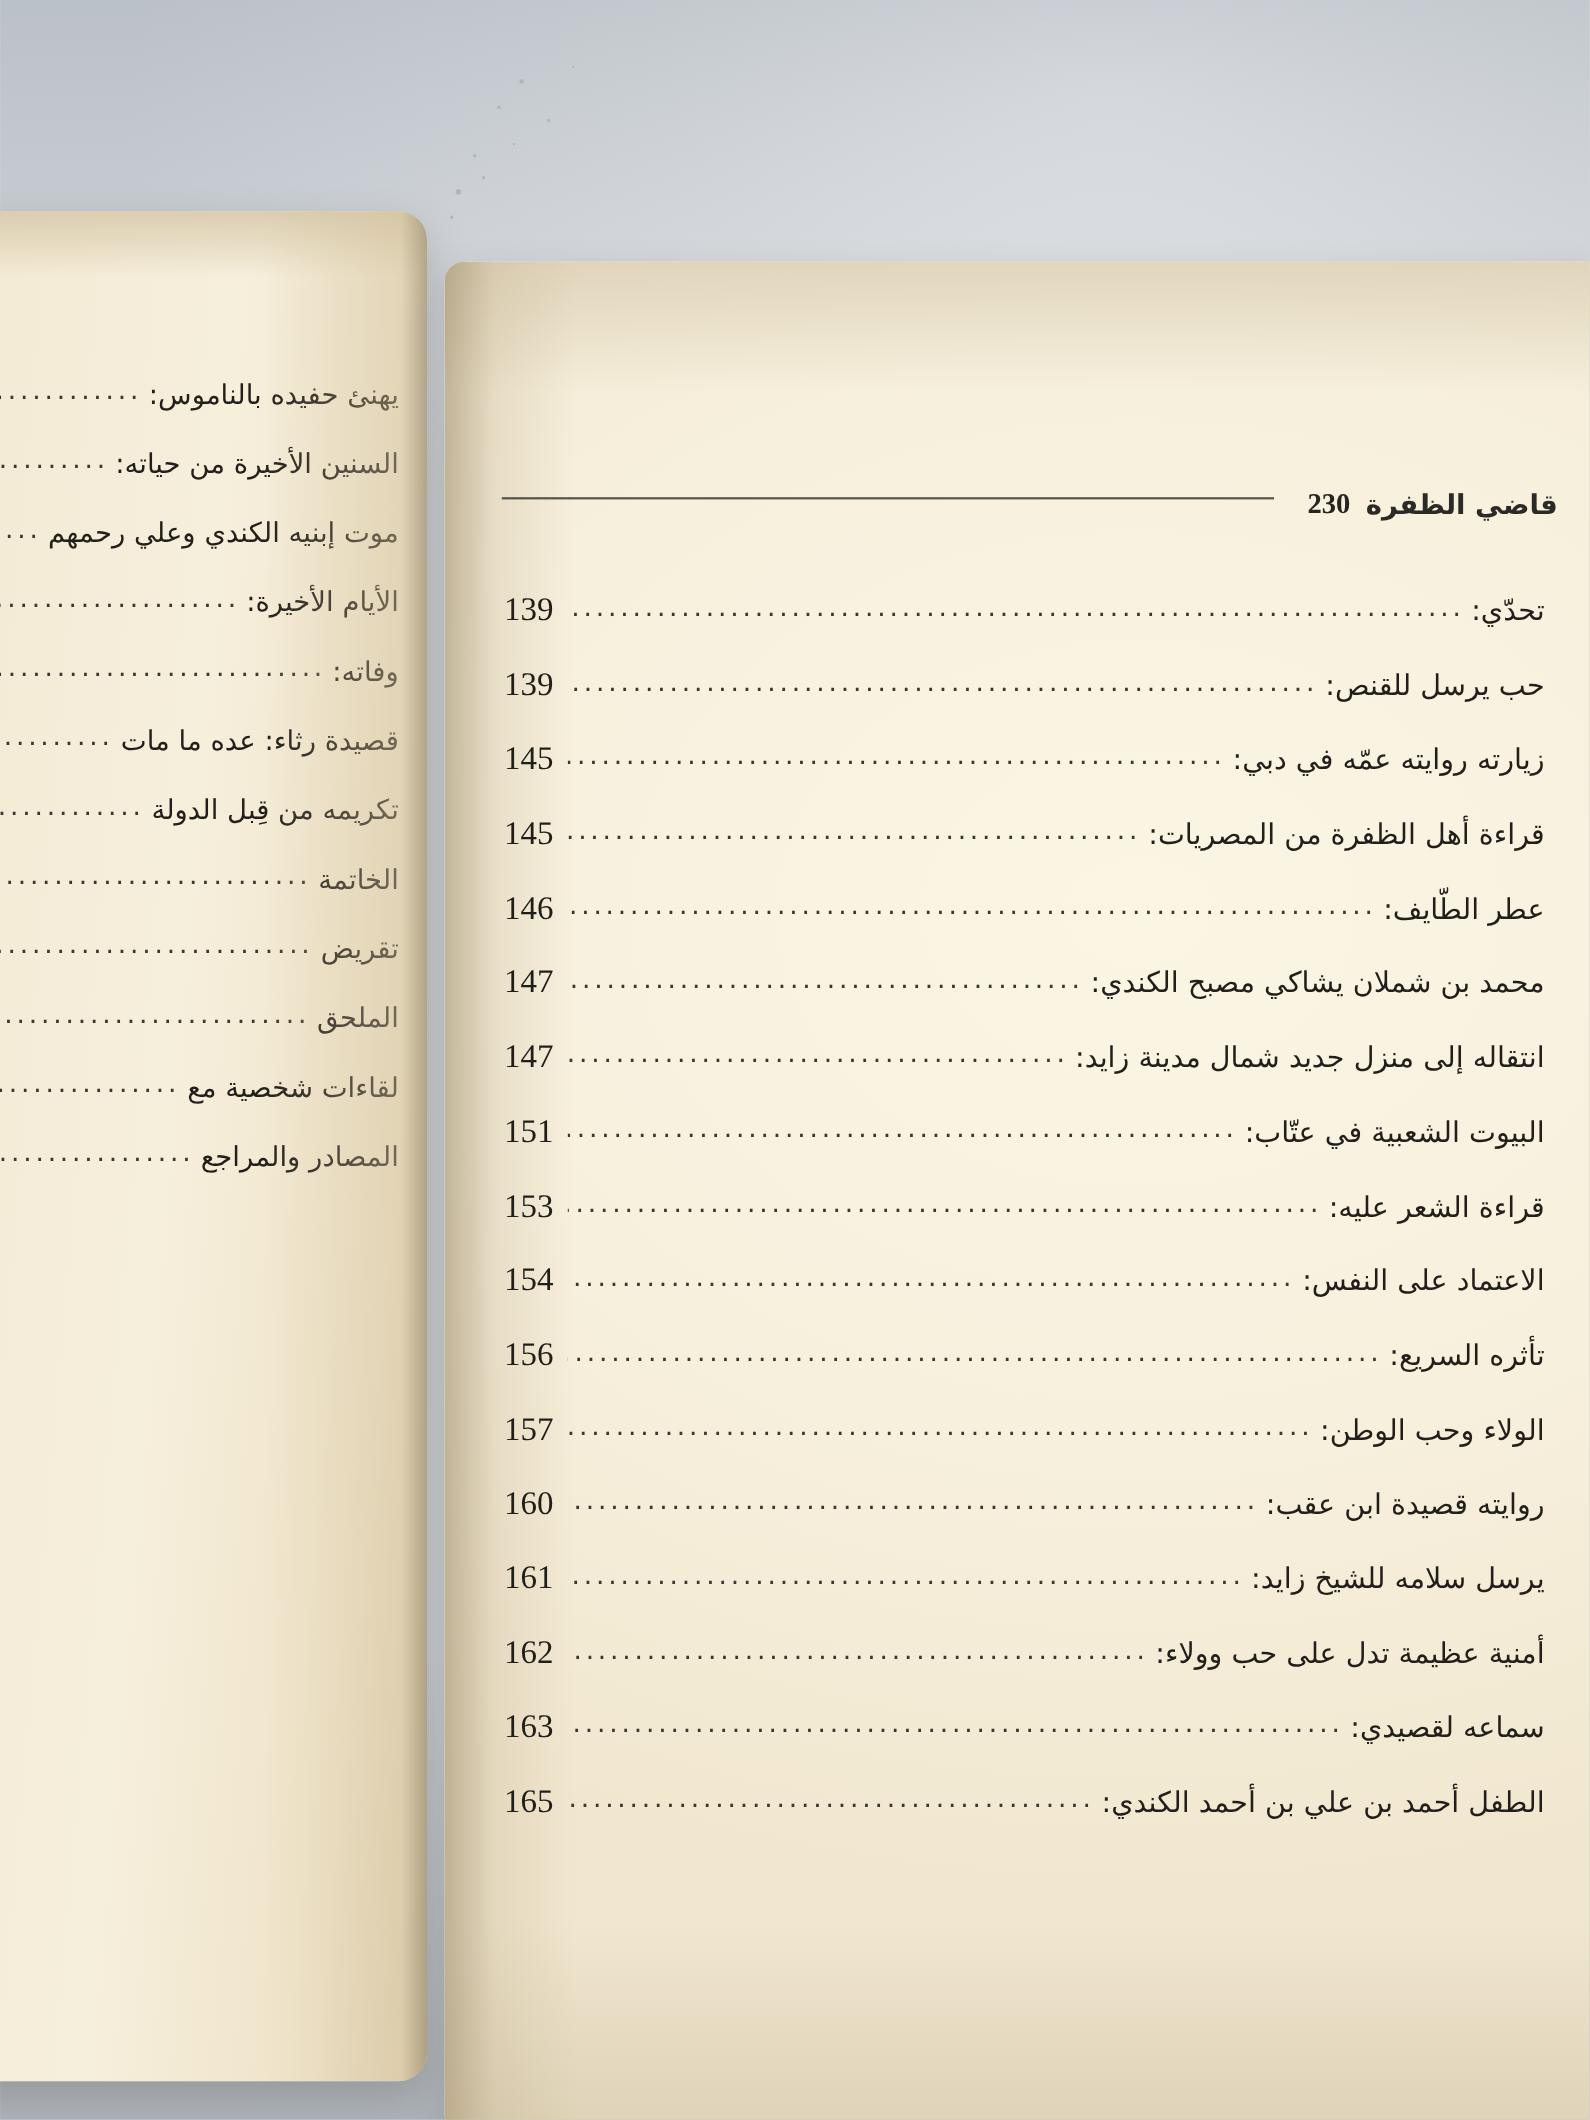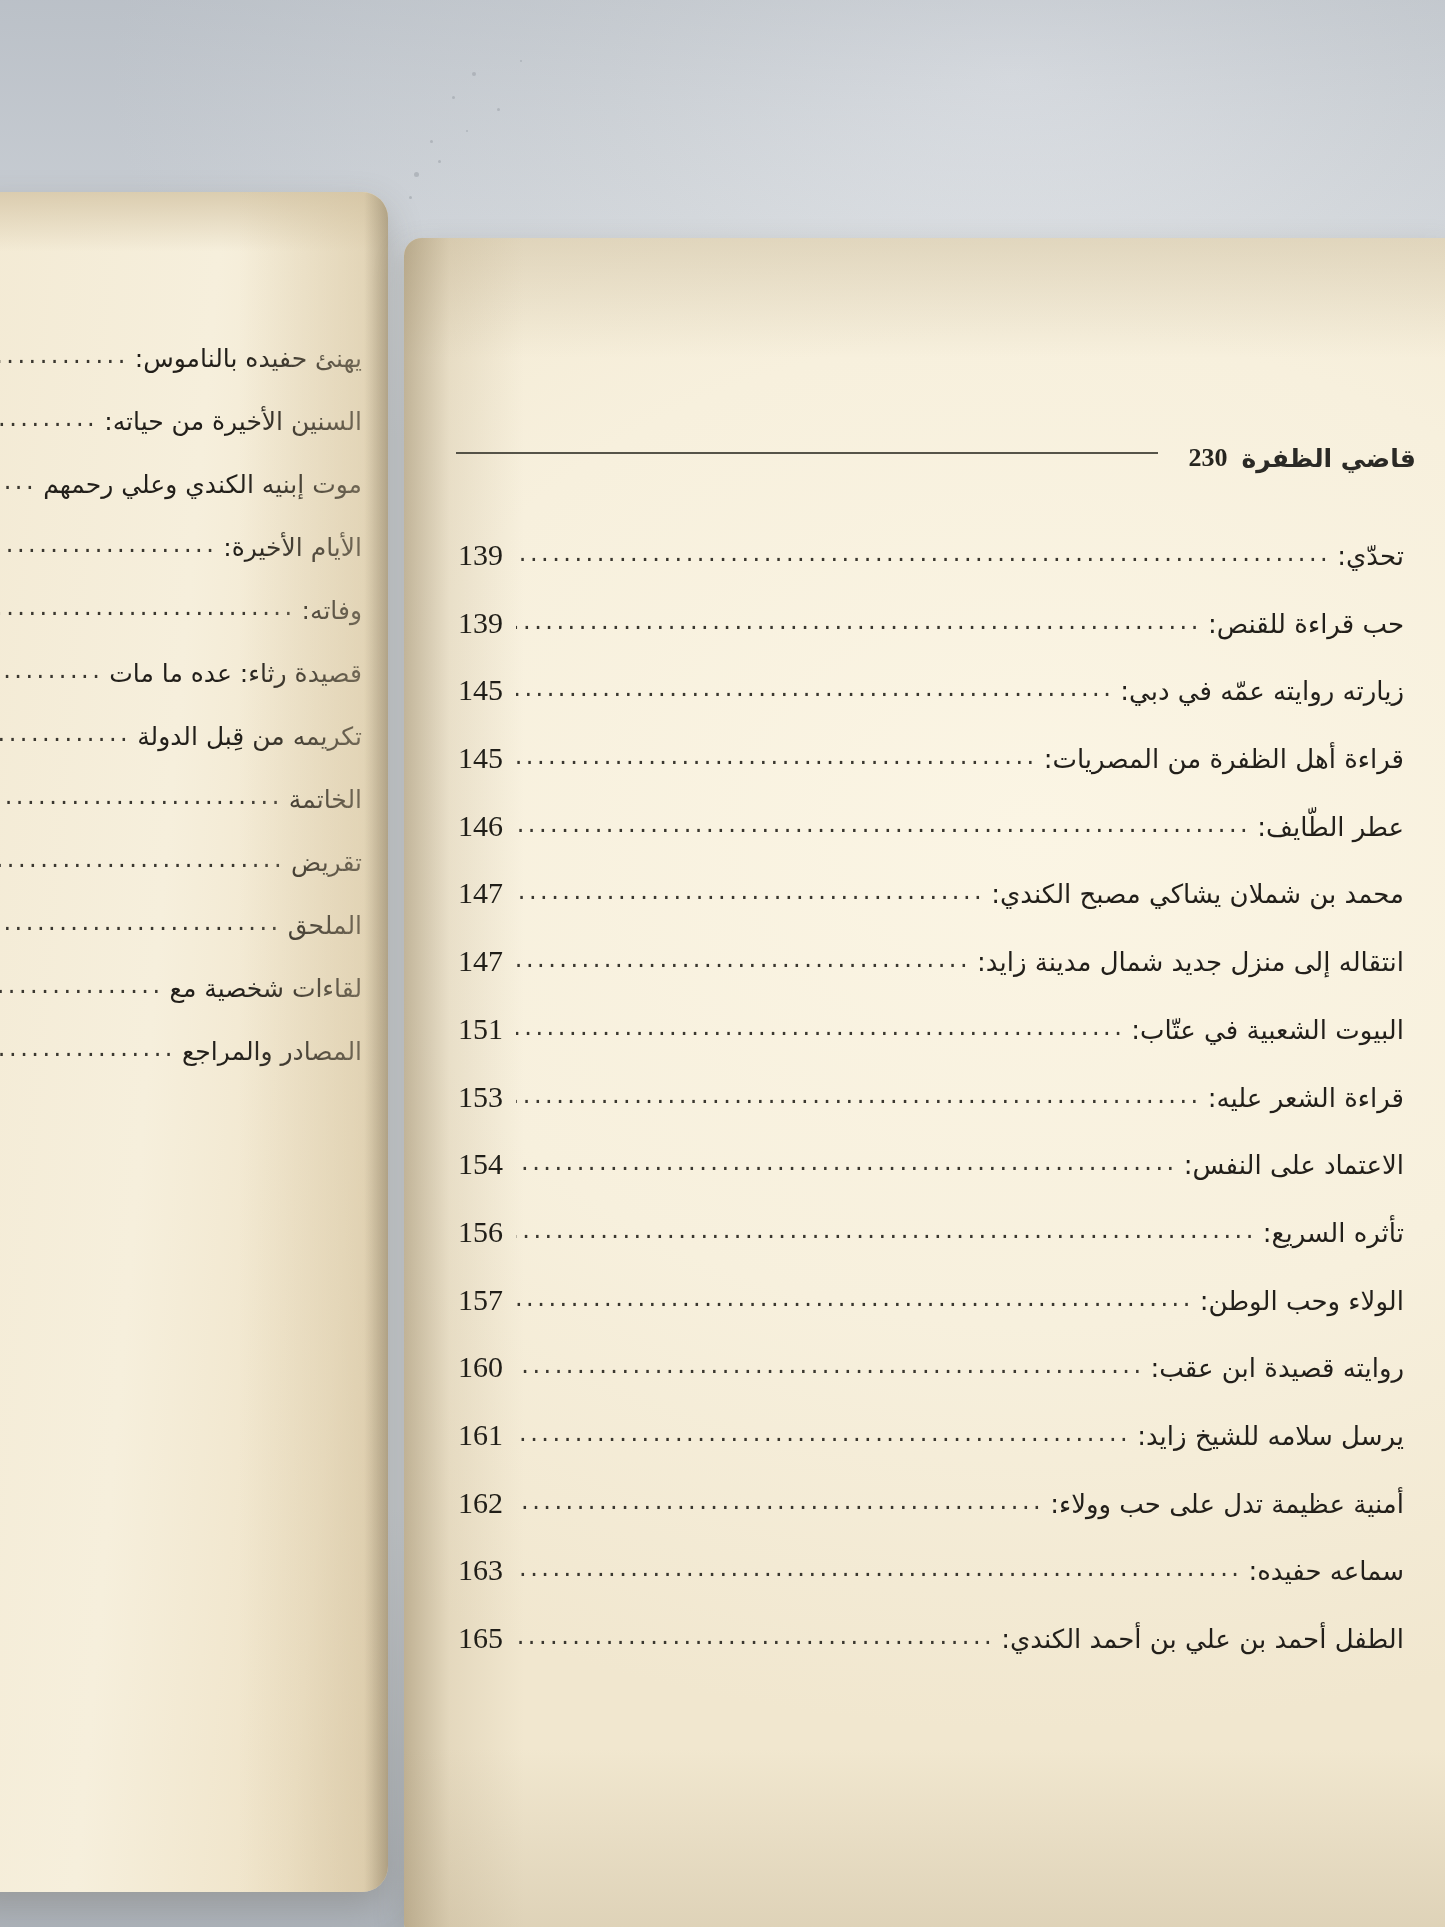--- a/index.html
+++ b/index.html
@@ -287,21 +287,21 @@
       <span class="header-rule"></span>
     </div>
 
     <div class="toc">
       <div class="toc-row">
         <span class="toc-label">تحدّي:</span>
         <span class="toc-dots">.......................................................................................................</span>
         <span class="toc-page">139</span>
       </div>
       <div class="toc-row">
-        <span class="toc-label">حب قراءة للقنص:</span>
+        <span class="toc-label">حب يرسل للقنص:</span>
         <span class="toc-dots">.......................................................................................................</span>
         <span class="toc-page">139</span>
       </div>
       <div class="toc-row">
         <span class="toc-label">زيارته روايته عمّه في دبي:</span>
         <span class="toc-dots">.......................................................................................................</span>
         <span class="toc-page">145</span>
       </div>
       <div class="toc-row">
         <span class="toc-label">قراءة أهل الظفرة من المصريات:</span>
@@ -357,21 +357,21 @@
         <span class="toc-label">يرسل سلامه للشيخ زايد:</span>
         <span class="toc-dots">.......................................................................................................</span>
         <span class="toc-page">161</span>
       </div>
       <div class="toc-row">
         <span class="toc-label">أمنية عظيمة تدل على حب وولاء:</span>
         <span class="toc-dots">.......................................................................................................</span>
         <span class="toc-page">162</span>
       </div>
       <div class="toc-row">
-        <span class="toc-label">سماعه حفيده:</span>
+        <span class="toc-label">سماعه لقصيدي:</span>
         <span class="toc-dots">.......................................................................................................</span>
         <span class="toc-page">163</span>
       </div>
       <div class="toc-row">
         <span class="toc-label">الطفل أحمد بن علي بن أحمد الكندي:</span>
         <span class="toc-dots">.......................................................................................................</span>
         <span class="toc-page">165</span>
       </div>
     </div>
 

